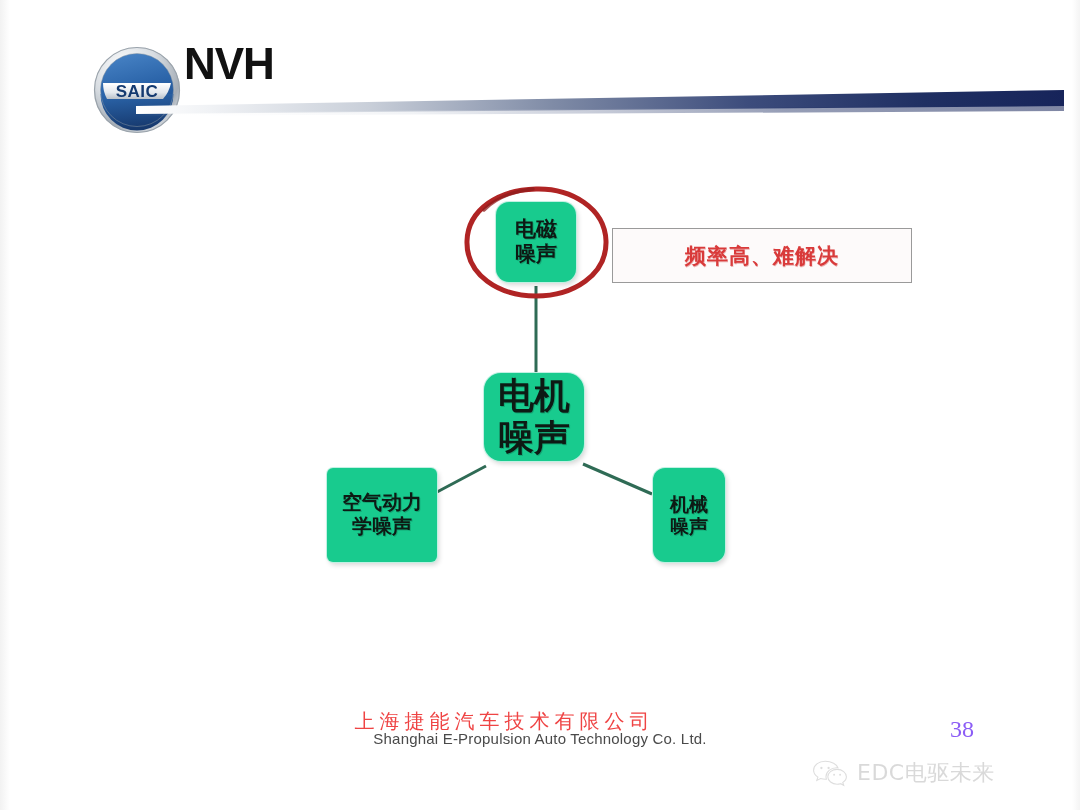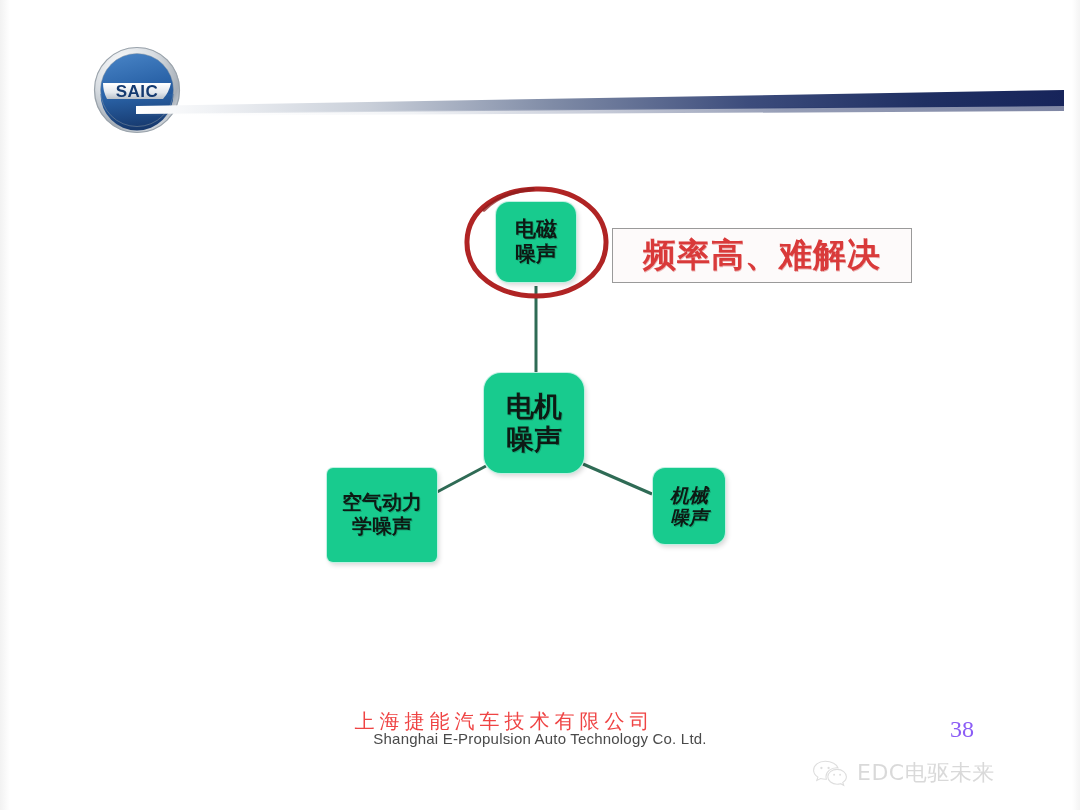--- a/index.html
+++ b/index.html
@@ -99,36 +99,35 @@
 
   #node-em {
     left: 496px; top: 62px;
     width: 80px; height: 80px;
     font-size: 21px;
     border-radius: 13px;
     text-align: center;
   }
   #node-motor {
     left: 484px; top: 233px;
-    width: 100px; height: 100px;
-    font-size: 28px;
+    width: 100px; height: 88px;
+    font-size: 36px;
     border-radius: 17px;
   }
   #node-aero {
     left: 327px; top: 328px;
     width: 110px; height: 94px;
     font-size: 20px;
     border-radius: 6px;
   }
   #node-mech {
     left: 653px; top: 328px;
-    width: 72px; height: 76px;
+    width: 72px; height: 94px;
     font-size: 19px;
     border-radius: 12px;
-    font-style: italic;
   }
 
   #red-ellipse {
     position: absolute;
     left: 463px; top: 45px;
     width: 147px; height: 115px;
     pointer-events: none;
   }
 
   
@@ -138,21 +137,21 @@
     width: 300px; height: 55px;
     border: 1px solid #9a9a9a;
     background: #fdfafa;
     display: flex;
     align-items: center;
     justify-content: center;
     box-sizing: border-box;
   }
   #callout-text {
     font-family: "DejaVu Sans", "Liberation Sans", sans-serif;
-    font-size: 33px;
+    font-size: 21px;
     font-weight: bold;
     color: #d93a3a;
     letter-spacing: 1px;
     white-space: nowrap;
     text-shadow: 0.5px 0.5px 0 rgba(200,40,40,0.35);
   }
 
   
   #footer {
     position: absolute;
@@ -243,20 +242,21 @@
       <circle cx="44" cy="44" r="43" fill="url(#ringGrad)"></circle>
       <circle cx="44" cy="44" r="36.5" fill="url(#blueTop)"></circle>
       <path d="M7.5 48 A36.5 36.5 0 0 0 80.5 48 Z" fill="url(#blueBot)"></path>
       <path d="M10 37 L78 37 A34 34 0 0 1 70 53 L14 53 A34 34 0 0 1 10 37 Z" fill="url(#bandGrad)"></path>
       <path d="M12 38.5 L76.5 38.5" stroke="#ffffff" stroke-width="1" opacity="0.8" fill="none"></path>
       <text x="44" y="50.5" text-anchor="middle" font-family="Liberation Sans, DejaVu Sans, sans-serif" font-size="17" font-weight="bold" fill="#143a70" letter-spacing="0.5">SAIC</text>
       <circle cx="44" cy="44" r="42.5" fill="none" stroke="#9aa3ab" stroke-width="1.2"></circle>
       <circle cx="44" cy="44" r="36.5" fill="none" stroke="#8f99a3" stroke-width="0.8" opacity="0.6"></circle>
     </svg>
 
+    <div id="slide-title">NVH</div>
 
     <svg id="header-rule" viewBox="0 0 928 34" preserveAspectRatio="none">
       <defs>
         <linearGradient id="ruleGrad" x1="0" y1="0" x2="1" y2="0">
           <stop offset="0%" stop-color="#ffffff"></stop>
           <stop offset="8%" stop-color="#f0f2f5"></stop>
           <stop offset="25%" stop-color="#c9cfd9"></stop>
           <stop offset="45%" stop-color="#7f8ba6"></stop>
           <stop offset="66%" stop-color="#3c4c7c"></stop>
           <stop offset="85%" stop-color="#1f2f62"></stop>

